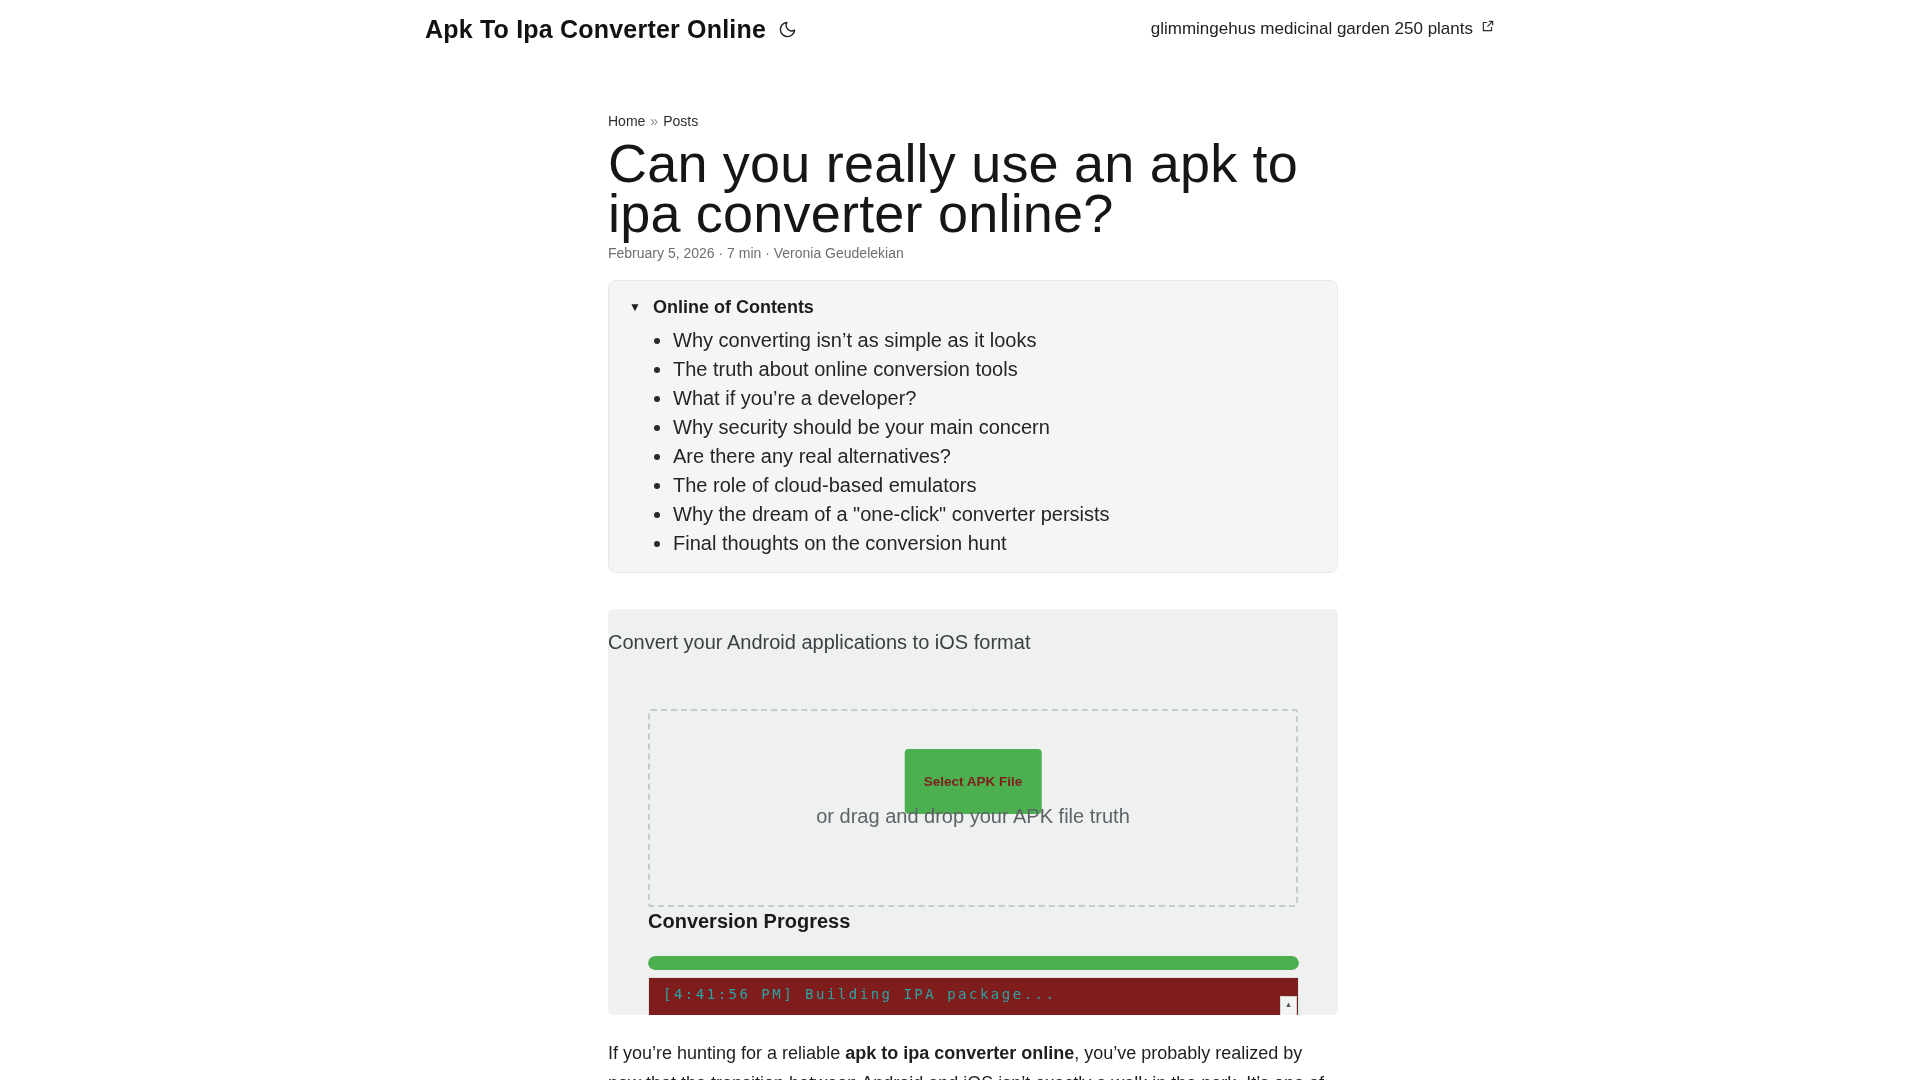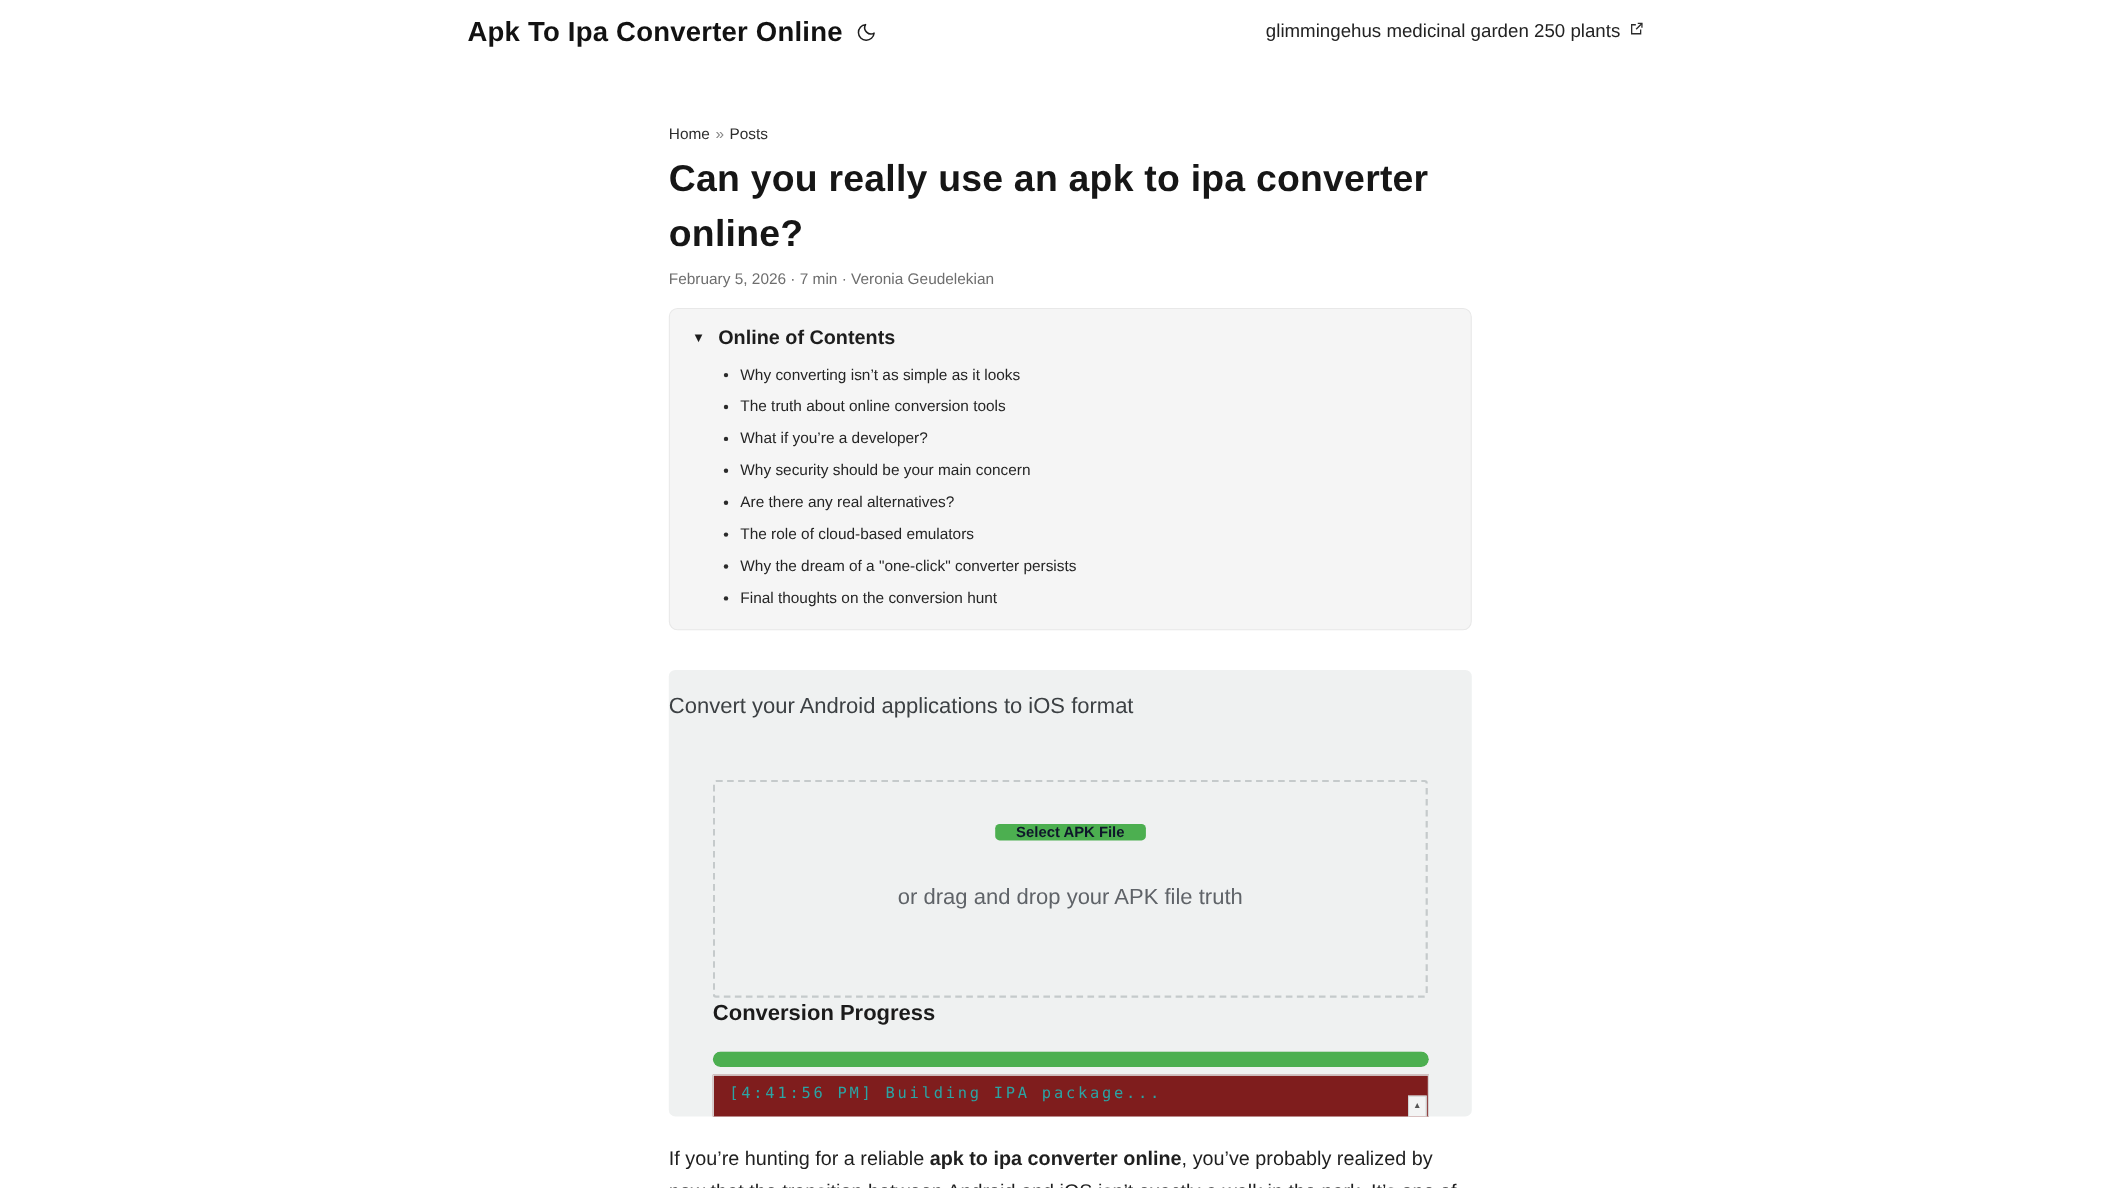--- a/index.html
+++ b/index.html
@@ -15,43 +15,43 @@
   .header-link { display:inline-flex; align-items:flex-start; gap:8px; font-size:17px; color:#222; text-decoration:none; }
 
   
   main { position:absolute; left:595px; top:112px; width:756px; }
   .inner { width:730px; margin-left:13px; }
 
   .breadcrumb { font-size:14px; color:#444; line-height:18px; }
   .breadcrumb a { color:#2e2e2e; text-decoration:none; }
   .breadcrumb .sep { color:#888; margin:0 5px; }
 
-  h1.post-title { margin-top:8px; font-size:34px; line-height:50px; font-weight:700; color:#161616; letter-spacing:.2px; }
+  h1.post-title { margin-top:8px; font-size:54px; line-height:50px; font-weight:400; color:#161616; letter-spacing:.2px; }
 
   .post-meta { margin-top:6px; font-size:14px; color:#6e6e6e; line-height:18px; }
 
   
   details.toc { margin-top:18px; background:#f5f5f5; border:1px solid #e8e8e8; border-radius:8px; }
   details.toc summary { list-style:none; cursor:pointer; padding:13px 0 0 20px; font-size:18px; font-weight:600;
                         color:#1d1d1d; line-height:26px; display:flex; align-items:center; }
   details.toc summary::-webkit-details-marker { display:none; }
   .toc-marker { font-size:12px; margin-right:12px; color:#1d1d1d; }
   .toc ul { margin:6px 0 14px 0; padding-left:64px; }
-  .toc li { font-size:14px; line-height:29px; color:#2a2a2a; }
+  .toc li { font-size:20px; line-height:29px; color:#2a2a2a; }
   .toc li a { color:#252525; text-decoration:none; }
 
   
   figure.cover { position:relative; margin-top:36px; width:730px; height:406px; background:#eff1f1;
                  border-radius:6px; overflow:hidden; }
   .fig-title { position:absolute; top:22px; left:0; right:0; text-align:left; font-size:20px; color:#3c4043; }
   .dropzone { position:absolute; left:40px; right:40px; top:100px; height:198px;
               border:2px dashed #c5cacb; border-radius:3px; }
   .select-btn { position:absolute; top:38px; left:50%; transform:translateX(-50%);
-                background:var(--accent-green,#4caf50); color:#0f172a; font-size:13.5px; font-weight:700;
-                padding:0 19px; border:none; border-radius:4px; white-space:nowrap; }
+                background:var(--accent-green,#4caf50); color:#7f1d1d; font-size:13.5px; font-weight:700;
+                padding:25px 19px; border:none; border-radius:4px; white-space:nowrap; }
   .drop-hint { position:absolute; top:94px; left:0; right:0; text-align:center; font-size:20px; color:#5f6368; }
   .progress-label { position:absolute; left:40px; top:301px; font-size:20px; font-weight:700; color:#1b1b1b; }
   .progress-track { position:absolute; left:40px; right:39px; top:347px; height:14px; border-radius:7px;
                     background:#dfe3e3; overflow:hidden; }
   .progress-fill { height:100%; background:var(--accent-green,#4caf50); border-radius:7px; }
   .log-box { position:absolute; left:40px; right:39px; top:368px; bottom:-4px;
              background:#7f1d1d; border:1px solid #dfe3e3; }
   .log-line { padding:8px 0 0 14px; font-family:"DejaVu Sans Mono", monospace; font-size:14px;
               letter-spacing:2.5px; color:var(--log-teal,#2ba4a4); white-space:nowrap; }
   .scroll-btn { position:absolute; right:1px; top:18px; width:17px; height:22px; background:#f3f4f4;

